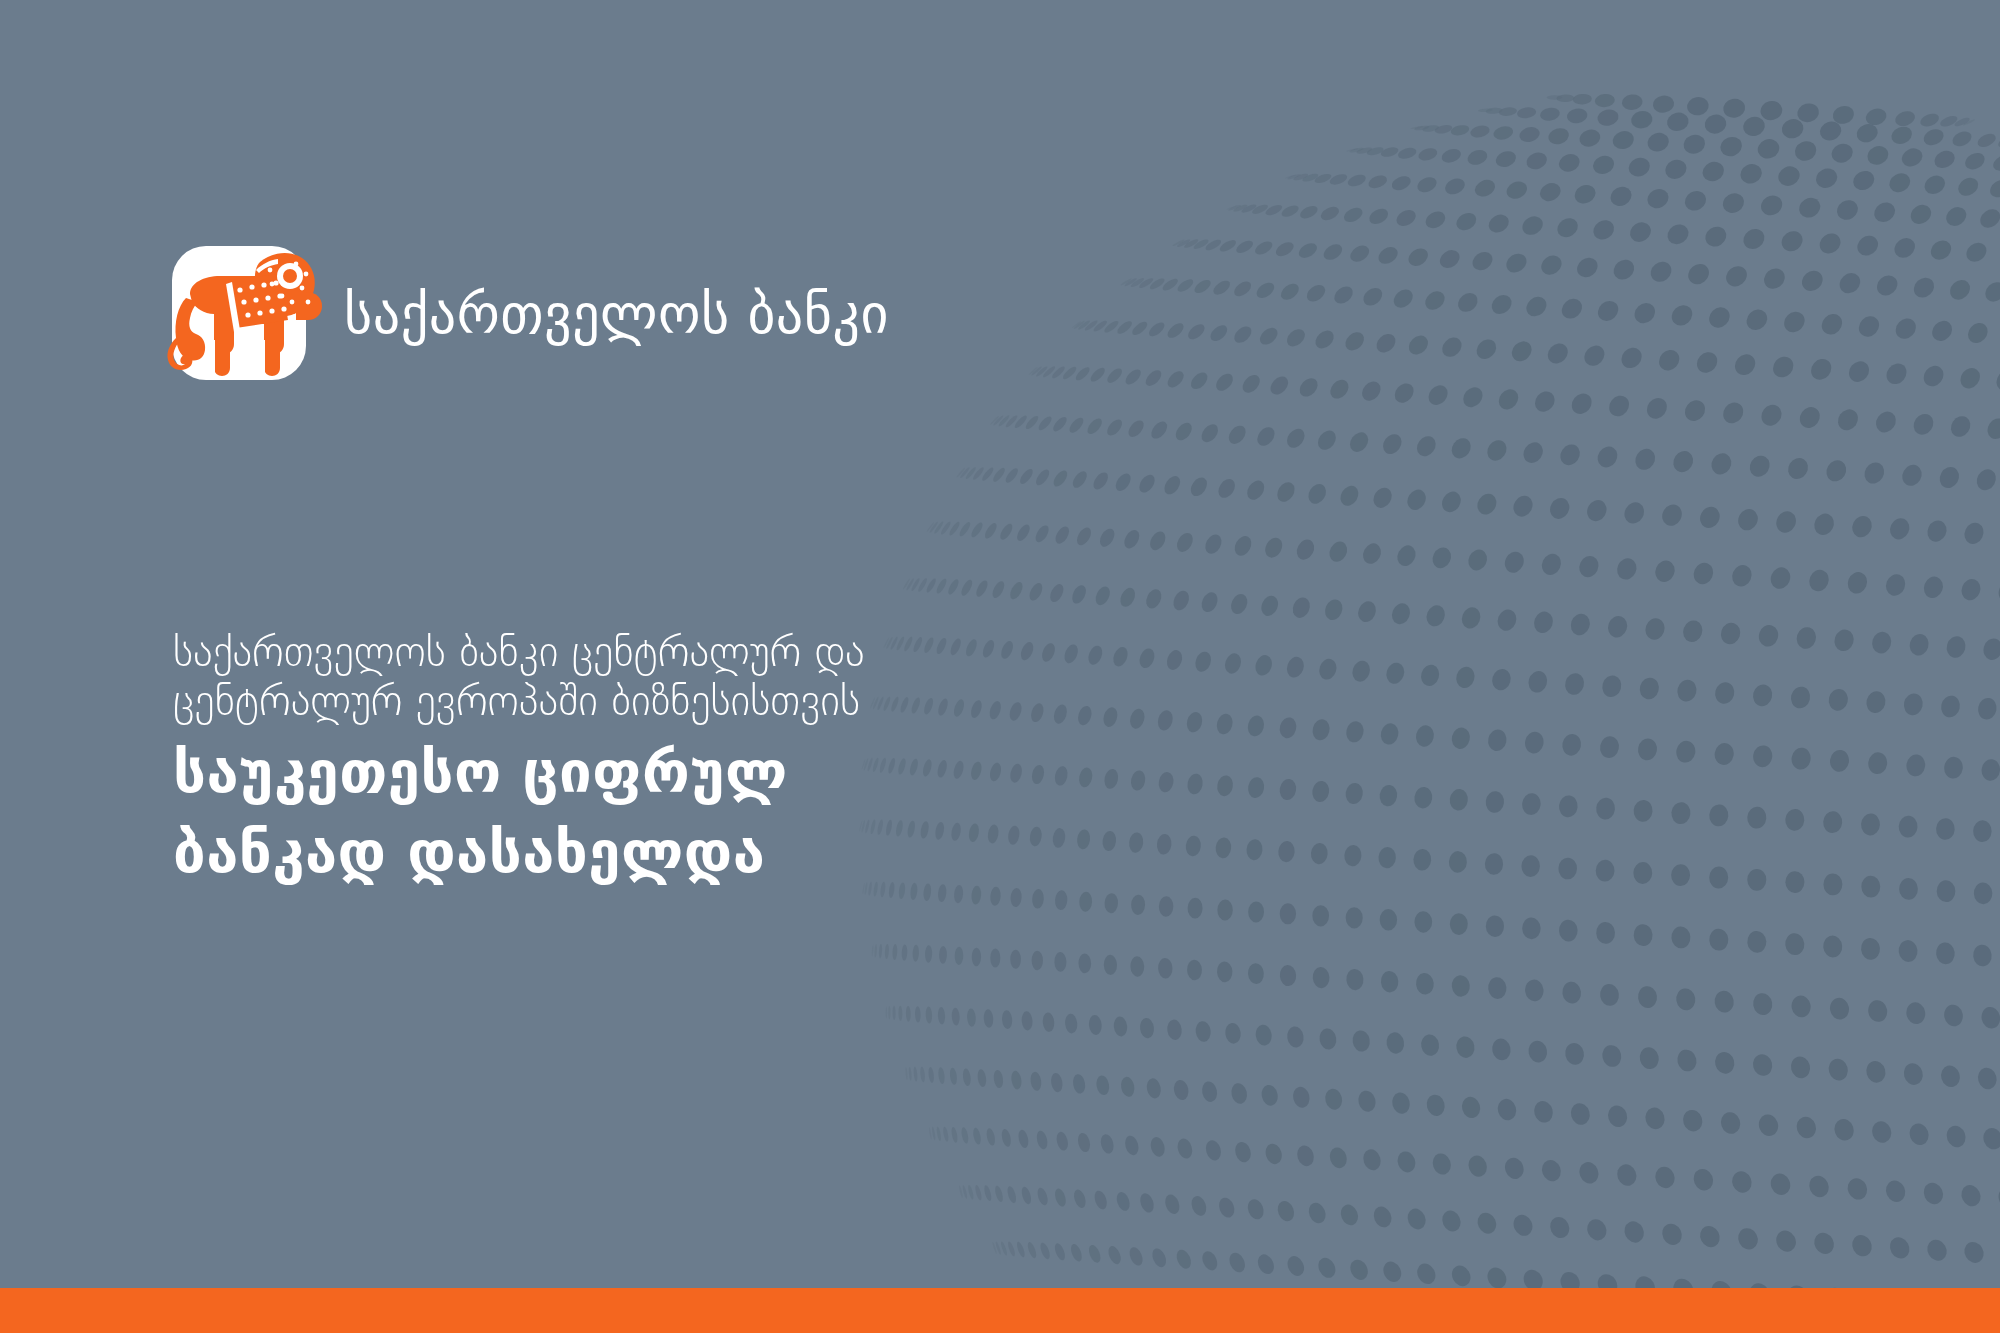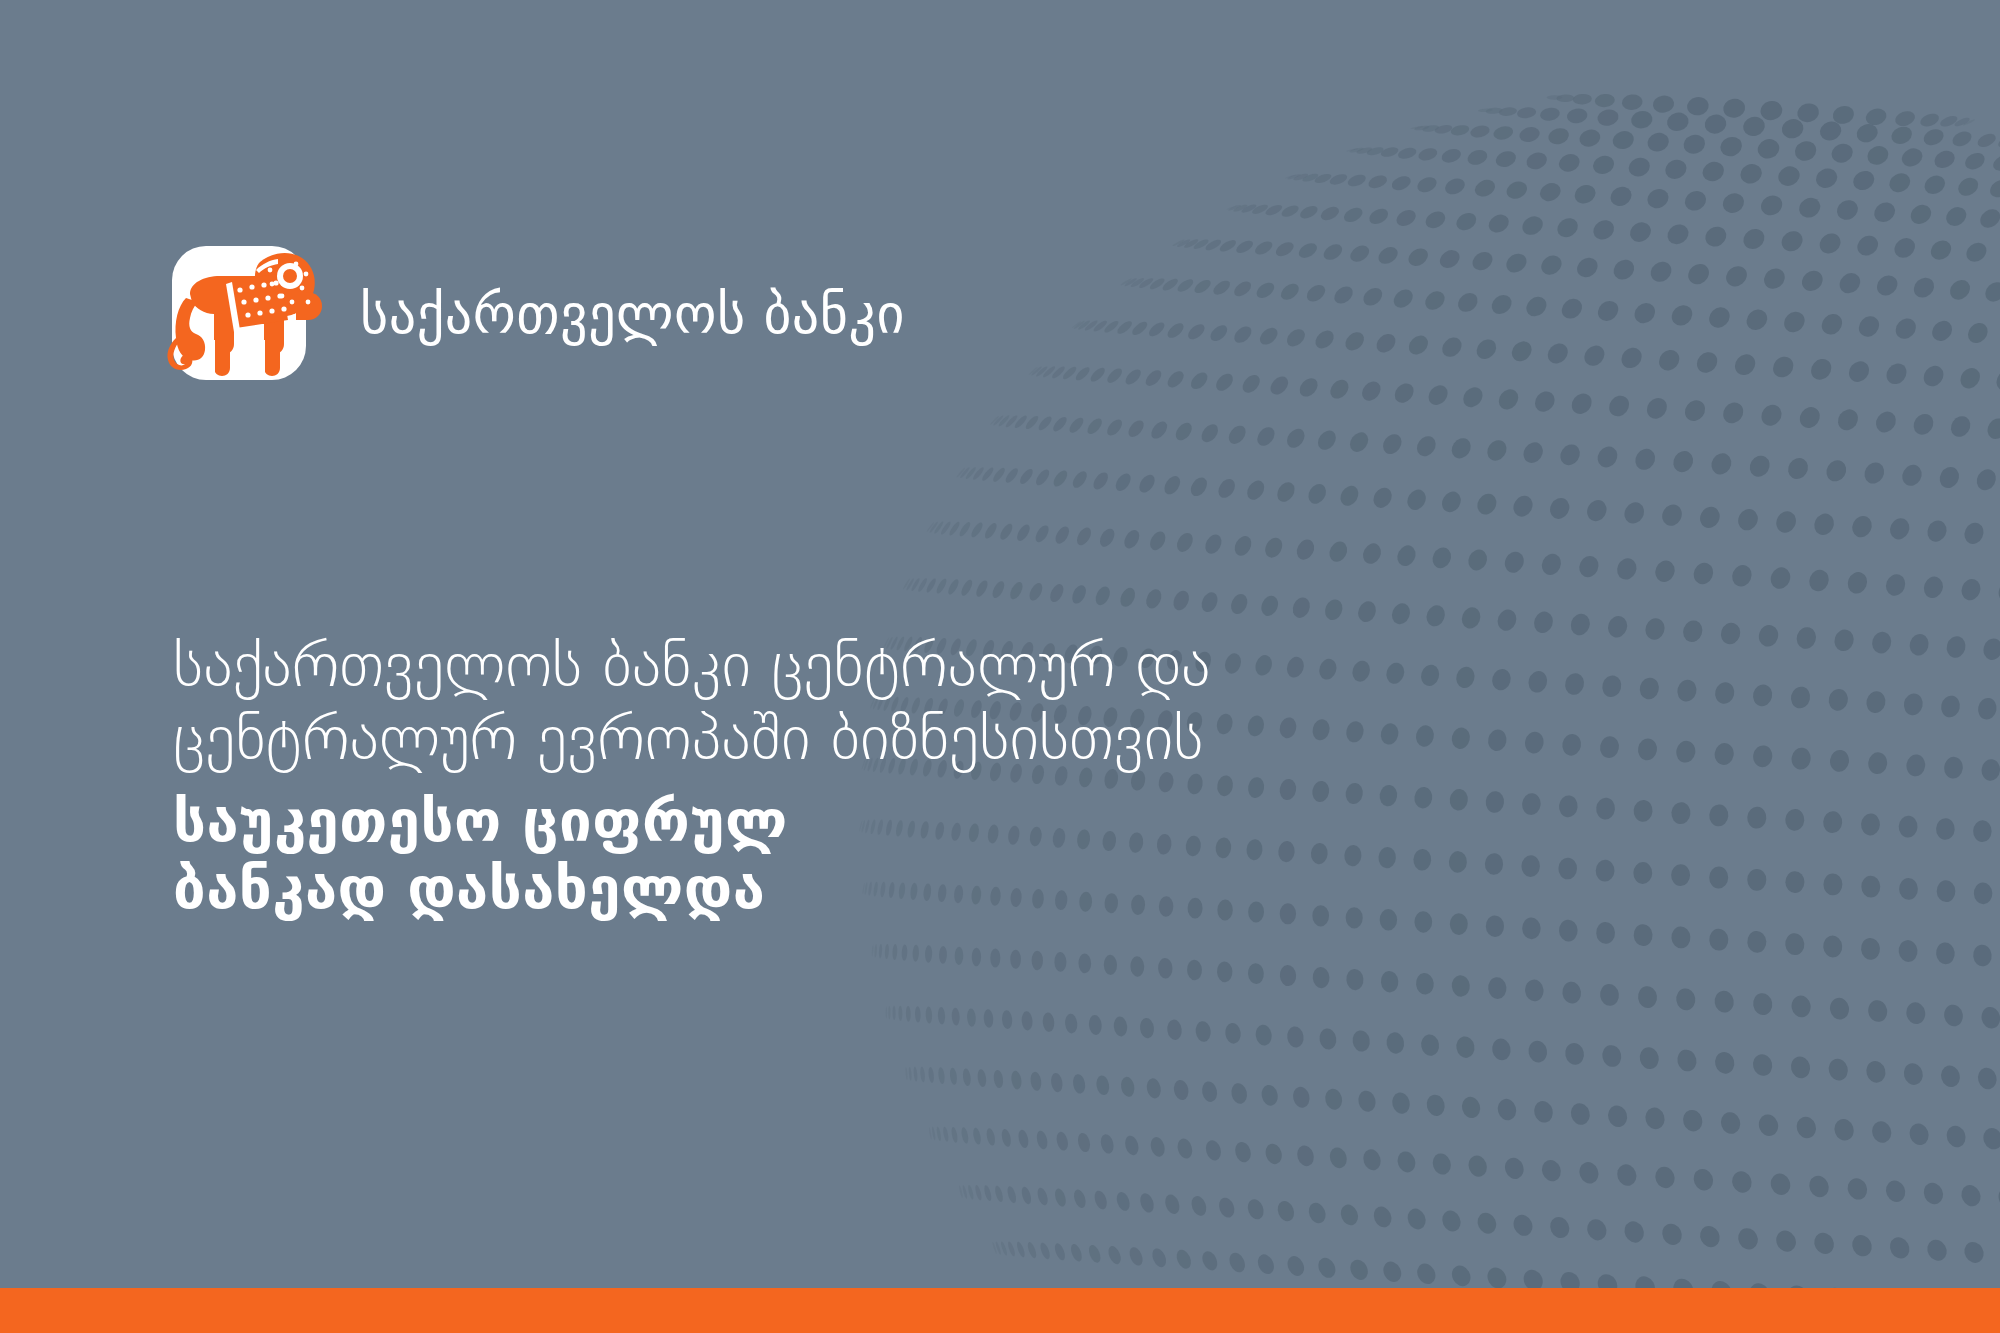--- a/index.html
+++ b/index.html
@@ -25,21 +25,21 @@
   }
   .globe-svg { position: absolute; top: 0; left: 0; }
 
   
   .logo-row {
     position: absolute;
     left: 172px;
     top: 246px;
     display: flex;
     align-items: center;
-    gap: 54px;
+    gap: 38px;
   }
   .logo-mark {
     position: relative;
     width: 134px;
     height: 134px;
     flex: 0 0 auto;
   }
   .logo-tile {
     position: absolute;
     left: 0; top: 0;
@@ -67,36 +67,36 @@
 
   
   .headline {
     position: absolute;
     left: 173px;
     top: 628px;
     width: 1640px;
   }
   .hl-light {
     color: #FFFFFF;
-    font-size: 63px;
+    font-size: 42px;
     font-weight: 300;
     line-height: 1.16;
     letter-spacing: 0px;
     white-space: nowrap;
   }
   .hl-bold {
     color: #FFFFFF;
     font-size: 58px;
     font-weight: 800;
     line-height: 1.16;
     letter-spacing: 0.5px;
     white-space: nowrap;
     margin-top: 14px;
   }
-  .hl-bold + .hl-bold { margin-top: 0; }
+  .hl-bold + .hl-bold { margin-top: 12px; }
 
   
   .bottom-bar {
     position: absolute;
     left: 0;
     bottom: 0;
     width: 2000px;
     height: 45px;
     background: #F4661F;
   }

